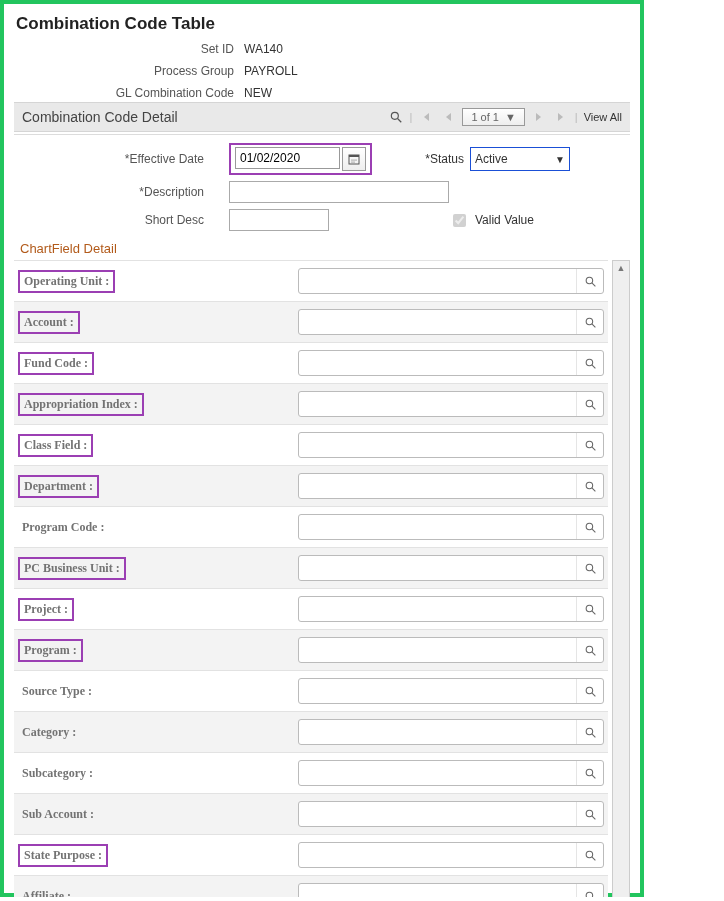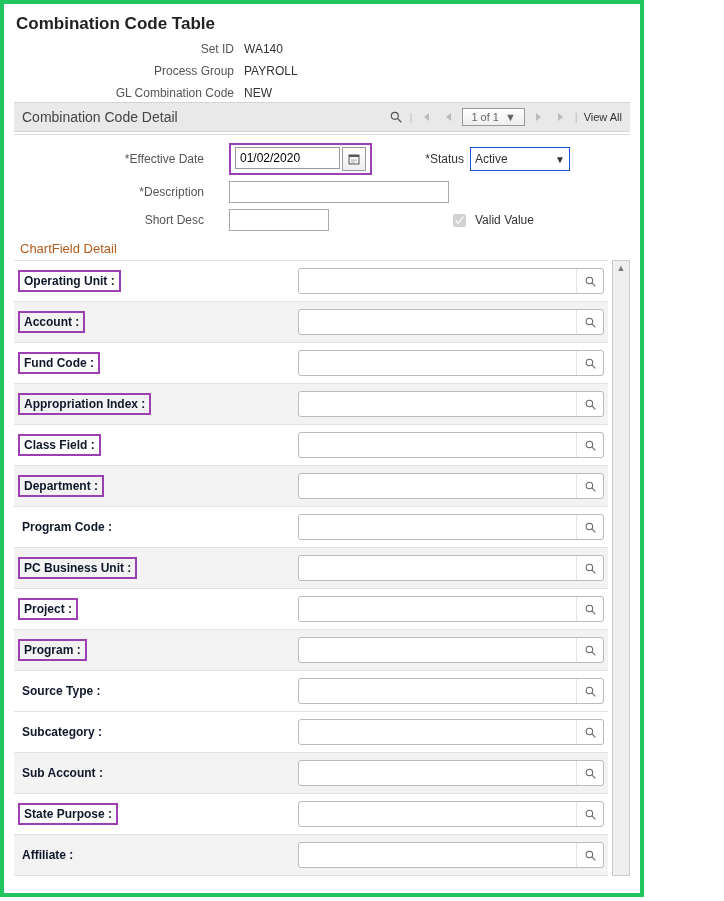--- a/index.html
+++ b/index.html
@@ -181,22 +181,23 @@
     padding: 3px 4px;
   }
   .cf-row.alt { background: #f3f3f3; }
   .cf-label-wrap {
     width: 280px;
   }
   .cf-label {
     display: inline-block;
     padding: 2px 4px;
     font-weight: bold;
-    color: #0f172a;
+    color: #737373;
     font-size: 12px;
+    font-family: Liberation Serif, serif;
   }
   .cf-label.hi {
     border: 2px solid #9b3fb3;
   }
   .lookup-wrap {
     flex: 1;
     display: flex;
     align-items: center;
     border: 1px solid #bbb;
     border-radius: 3px;
@@ -449,20 +450,32 @@
           <div class="lookup-wrap">
             <input style="">
             <span class="lookup-btn">
               <svg width="13" height="13" viewBox="0 0 24 24" fill="none" stroke="#666" stroke-width="2">
                 <circle cx="10" cy="10" r="6"></circle>
                 <line x1="15" y1="15" x2="21" y2="21"></line>
               </svg>
             </span>
           </div>
         </div>
+        <div class="cf-row alt">
+          <div class="cf-label-wrap"><span class="cf-label">Category :</span></div>
+          <div class="lookup-wrap">
+            <input style="">
+            <span class="lookup-btn">
+              <svg width="13" height="13" viewBox="0 0 24 24" fill="none" stroke="#666" stroke-width="2">
+                <circle cx="10" cy="10" r="6"></circle>
+                <line x1="15" y1="15" x2="21" y2="21"></line>
+              </svg>
+            </span>
+          </div>
+        </div>
         <div class="cf-row">
           <div class="cf-label-wrap"><span class="cf-label">Subcategory :</span></div>
           <div class="lookup-wrap">
             <input style="">
             <span class="lookup-btn">
               <svg width="13" height="13" viewBox="0 0 24 24" fill="none" stroke="#666" stroke-width="2">
                 <circle cx="10" cy="10" r="6"></circle>
                 <line x1="15" y1="15" x2="21" y2="21"></line>
               </svg>
             </span>

